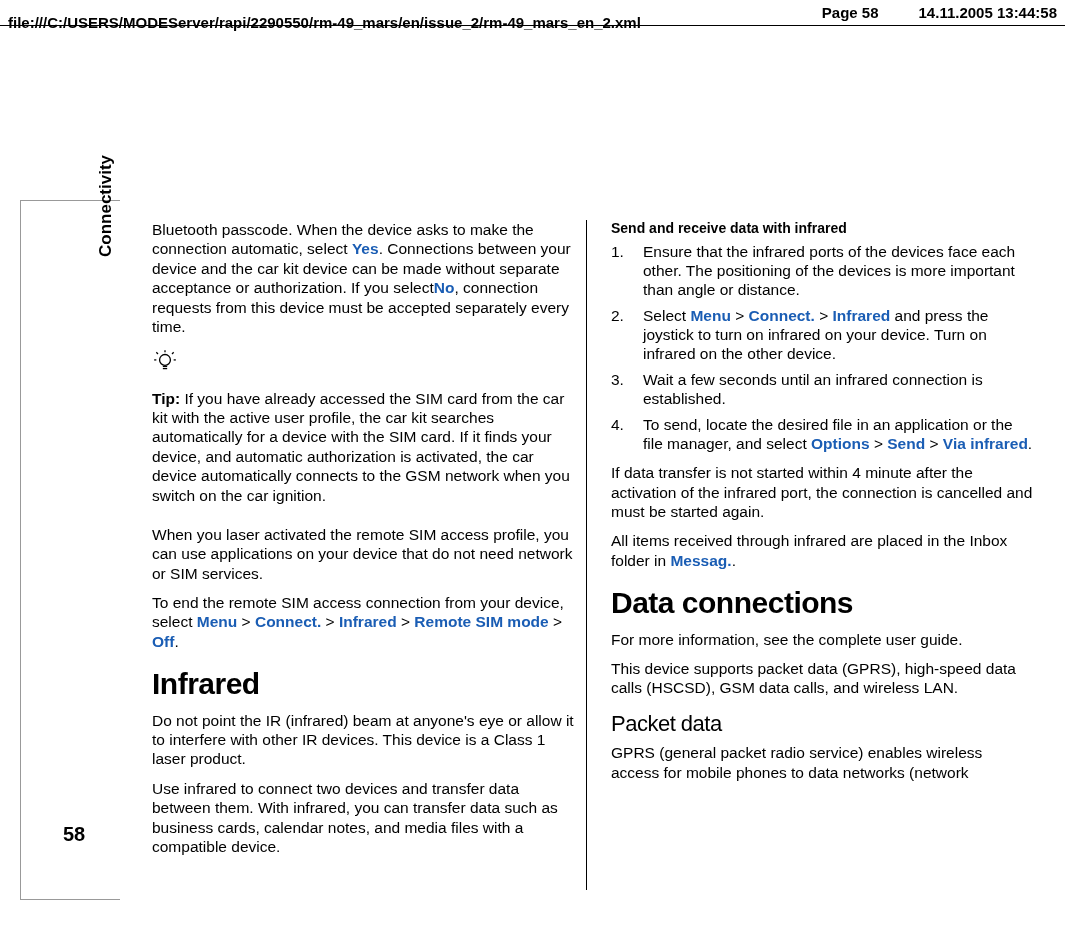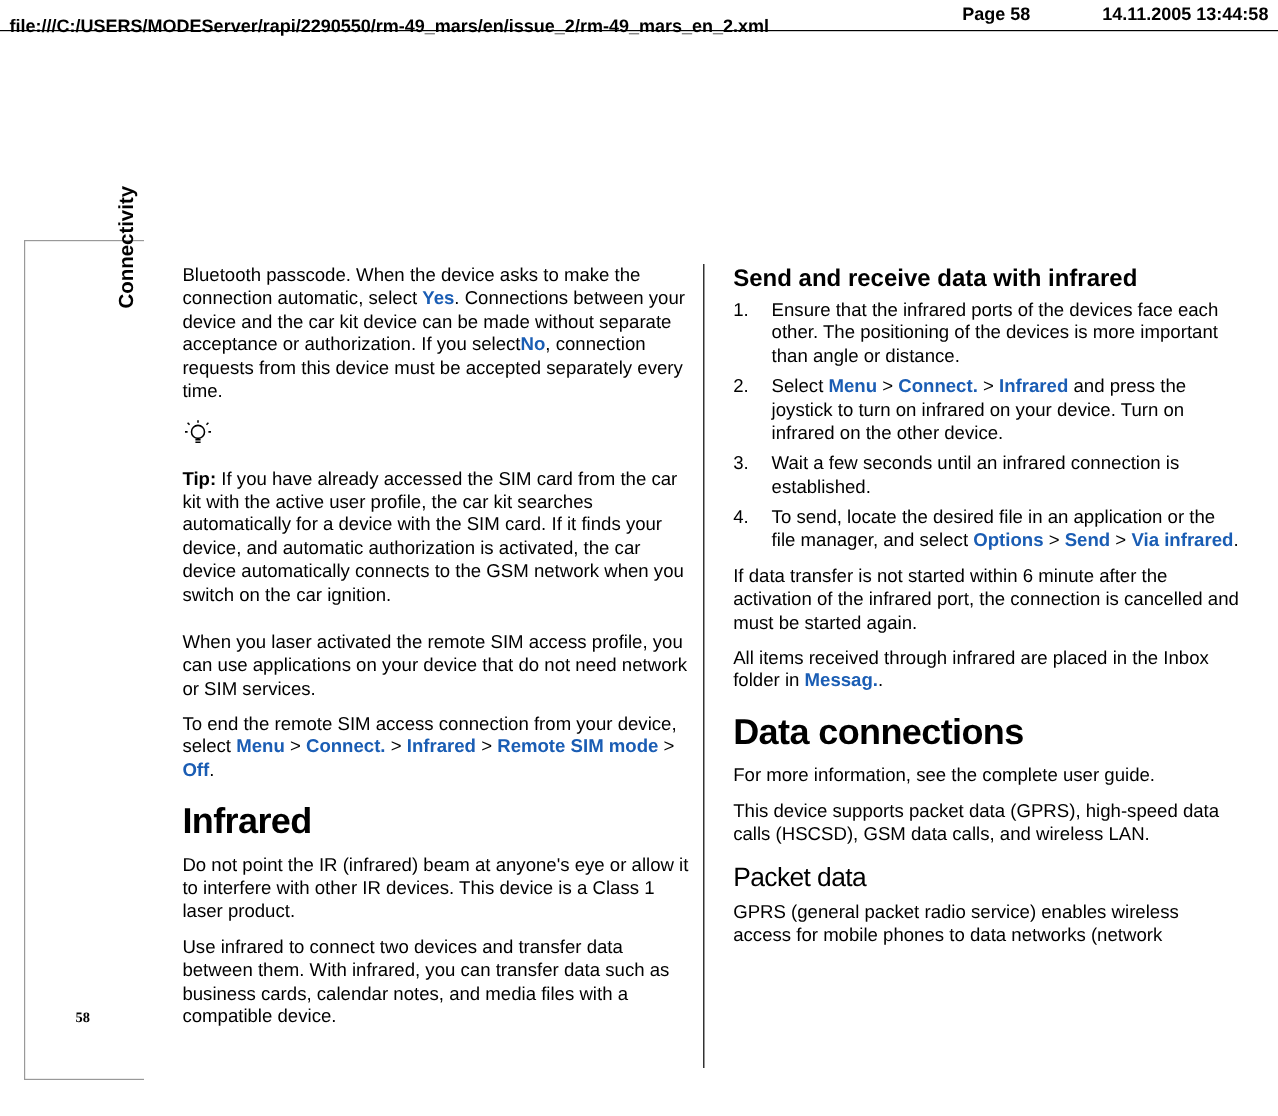--- a/index.html
+++ b/index.html
@@ -18,21 +18,21 @@
     right: 0;
     height: 26px;
     border-bottom: 1px solid #000;
     display: flex;
     align-items: center;
     font-size: 15px;
     font-weight: bold;
     padding: 0 8px;
   }
   .header-path { flex: 1; margin-top: 20px; }
-  .header-page { margin-right: 60px; }
+  .header-page { margin-right: 40px; }
   .header-date { }
   .page-wrapper {
     position: absolute;
     top: 190px;
     left: 20px;
     right: 20px;
     bottom: 20px;
   }
   .side-tab {
     position: absolute;
@@ -50,24 +50,23 @@
     top: 56px;
     transform: rotate(-90deg);
     transform-origin: left top;
     font-size: 17px;
     font-weight: bold;
     white-space: nowrap;
   }
   .page-num {
     position: absolute;
     left: 42px;
-    bottom: 43px;
-    font-size: 12px;
-    font-weight: bold;
-    font-family: Liberation Serif, serif;
+    bottom: 53px;
+    font-size: 20px;
+    font-weight: bold;
   }
   .content {
     position: absolute;
     left: 120px;
     top: 30px;
     right: 0;
     bottom: 20px;
     display: flex;
     gap: 12px;
   }
@@ -86,21 +85,21 @@
     margin: 14px 0 8px 0;
     letter-spacing: -0.5px;
   }
   .h2 {
     font-size: 22px;
     font-weight: normal;
     margin: 12px 0 6px 0;
     letter-spacing: -0.5px;
   }
   .h3 {
-    font-size: 20px;
+    font-size: 14px;
     font-weight: bold;
     margin: 0 0 4px 0;
   }
   .indent-block {
     display: flex;
     gap: 10px;
     margin-bottom: 10px;
     flex-direction: column;
   }
   .tip-icon {
@@ -194,21 +193,21 @@
           <span class="txt">Wait a few seconds until an infrared connection is established.</span>
         </li>
         <li>
           <span class="num">4.</span>
           <span class="txt">
             <span>To send, locate the desired file in an application or the file manager, and select </span><span class="link">Options</span><span> &gt; </span><span class="link">Send</span><span> &gt; </span><span class="link">Via infrared</span><span>.</span>
           </span>
         </li>
       </ol>
 
-      <p>If data transfer is not started within 6 minute after the activation of the infrared port, the connection is cancelled and must be started again.</p>
+      <p>If data transfer is not started within 4 minute after the activation of the infrared port, the connection is cancelled and must be started again.</p>
       <p>
         <span>All items received through infrared are placed in the Inbox folder in </span><span class="link">Messag.</span><span>.</span>
       </p>
 
       <div class="h1">Data connections</div>
       <p>For more information, see the complete user guide.</p>
       <p>This device supports packet data (GPRS), high-speed data calls (HSCSD), GSM data calls, and wireless LAN.</p>
 
       <div class="h2">Packet data</div>
       <p>GPRS (general packet radio service) enables wireless access for mobile phones to data networks (network</p>

